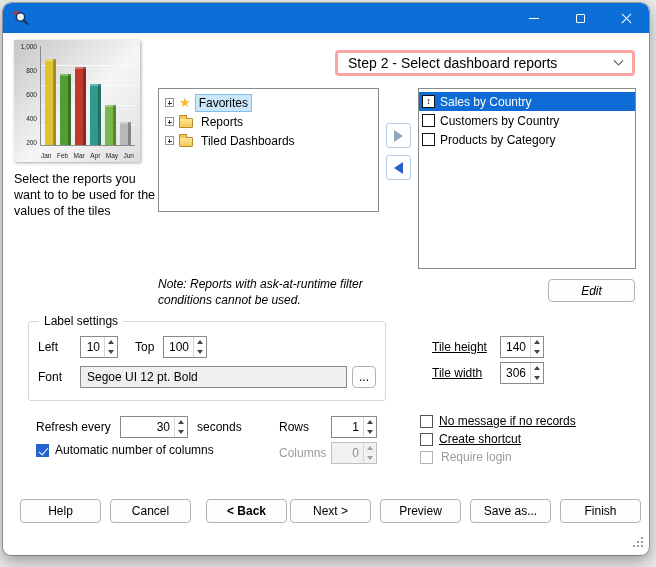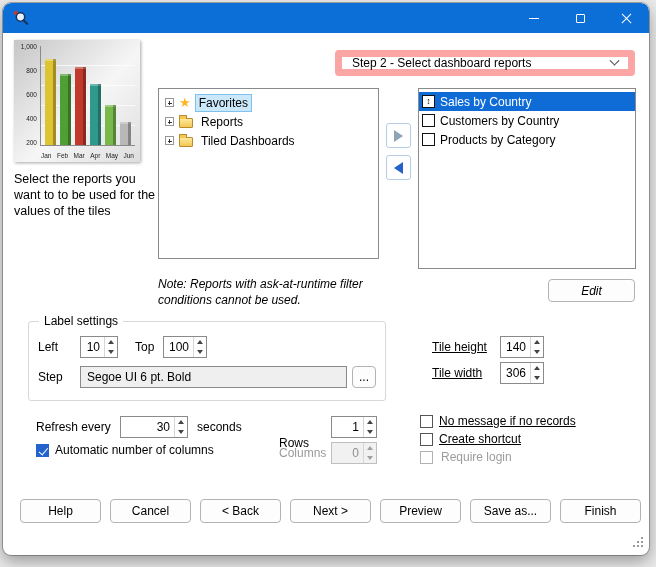--- a/index.html
+++ b/index.html
@@ -57,32 +57,32 @@
   .chart-months {
     position:absolute; left:26px; right:5px; bottom:3px;
     display:flex; justify-content:space-between; font-size:6.5px; color:#222; padding:0 1px;
   }
 
   .description { position:absolute; left:11px; top:138px; width:142px; font-size:12.5px; line-height:1.28; }
 
   
   .dropdown {
     position:absolute; left:332px; top:17px; width:300px; height:26px;
-    background:#fff; border:7px solid #fca5a5; border-radius:4px;
-    display:flex; align-items:center; padding:0 10px; font-size:12px; cursor:default;
+    background:#fff; border:3px solid #fca5a5; border-radius:4px;
+    display:flex; align-items:center; padding:0 10px; font-size:14px; cursor:default;
   }
   .dropdown-chevron {
     margin-left:auto; width:7px; height:7px;
     border-right:1.4px solid #444; border-bottom:1.4px solid #444;
     transform:rotate(45deg) translate(-2px,-2px);
   }
 
   
   .tree {
-    position:absolute; left:155px; top:55px; width:221px; height:171px;
+    position:absolute; left:155px; top:55px; width:221px; height:124px;
     background:#fff; border:1px solid #8a8a8a; padding-top:4px;
   }
   .tree-row { height:19px; display:flex; align-items:center; gap:5px; padding-left:6px; }
   .expander { width:9px; height:9px; border:1px solid #969696; background:#fff; position:relative; flex:none; }
   .expander::before { content:""; position:absolute; left:1.5px; top:3.5px; width:4px; height:1px; background:#333; }
   .expander::after  { content:""; position:absolute; left:3px; top:2px; width:1px; height:4px; background:#333; }
   .star-icon { flex:none; font-size:13px; line-height:13px; color:#fcb525; }
   .star-icon::before { content:"★"; }
   .folder-icon { width:14px; height:10px; margin-top:2px; flex:none; position:relative;
     background:linear-gradient(#fde89a,#f3c855); border:1px solid #b98a2e; border-radius:1px; }
@@ -291,22 +291,22 @@
       <span class="spin-arrows">
         <span class="spin-up">
             <span class="tri-up"></span>
           </span>
         <span class="spin-down">
             <span class="tri-down"></span>
           </span>
       </span>
     </div>
 
-    <span class="lbl" style="left:35px; top:337px;">Step</span>
-    <div class="font-field">Segoe UI 6 pt. Bold</div>
+    <span class="lbl" style="left:35px; top:337px;">Font</span>
+    <div class="font-field">Segoe UI 12 pt. Bold</div>
     <div class="btn browse-btn">...</div>
 
     <span class="lbl u" style="left:429px; top:307px;">Tile height</span>
     <div class="spinner" style="left:497px; top:303px; width:44px;">
       <span class="val">140</span>
       <span class="spin-arrows">
         <span class="spin-up">
             <span class="tri-up"></span>
           </span>
         <span class="spin-down">
@@ -335,21 +335,21 @@
         <span class="spin-up">
             <span class="tri-up"></span>
           </span>
         <span class="spin-down">
             <span class="tri-down"></span>
           </span>
       </span>
     </div>
     <span class="lbl" style="left:194px; top:387px;">seconds</span>
 
-    <span class="lbl" style="left:276px; top:387px;margin-top:16px;">Rows</span>
+    <span class="lbl" style="left:276px; top:387px;">Rows</span>
     <div class="spinner" style="left:328px; top:383px; width:46px;">
       <span class="val">1</span>
       <span class="spin-arrows">
         <span class="spin-up">
             <span class="tri-up"></span>
           </span>
         <span class="spin-down">
             <span class="tri-down"></span>
           </span>
       </span>
@@ -381,21 +381,21 @@
       <span class="cb"></span>
       <span class="u">Create shortcut</span>
     </div>
     <div class="cbrow disabled" style="left:417px; top:417px;gap:8px;">
       <span class="cb disabled"></span>
       <span>Require login</span>
     </div>
 
     <div class="btn footer-btn" style="left:17px;">Help</div>
     <div class="btn footer-btn" style="left:107px;">Cancel</div>
-    <div class="btn footer-btn" style="left:197px;">&lt; Back</div>
+    <div class="btn footer-btn" style="left:203px;font-weight:bold;">&lt; Back</div>
     <div class="btn footer-btn" style="left:287px;">Next &gt;</div>
     <div class="btn footer-btn" style="left:377px;">Preview</div>
     <div class="btn footer-btn" style="left:467px;">Save as...</div>
     <div class="btn footer-btn" style="left:557px;">Finish</div>
 
   </div>
 
   <span class="grip">
     <svg width="12" height="12" viewBox="0 0 12 12">
       <g fill="#9a9a9a">

